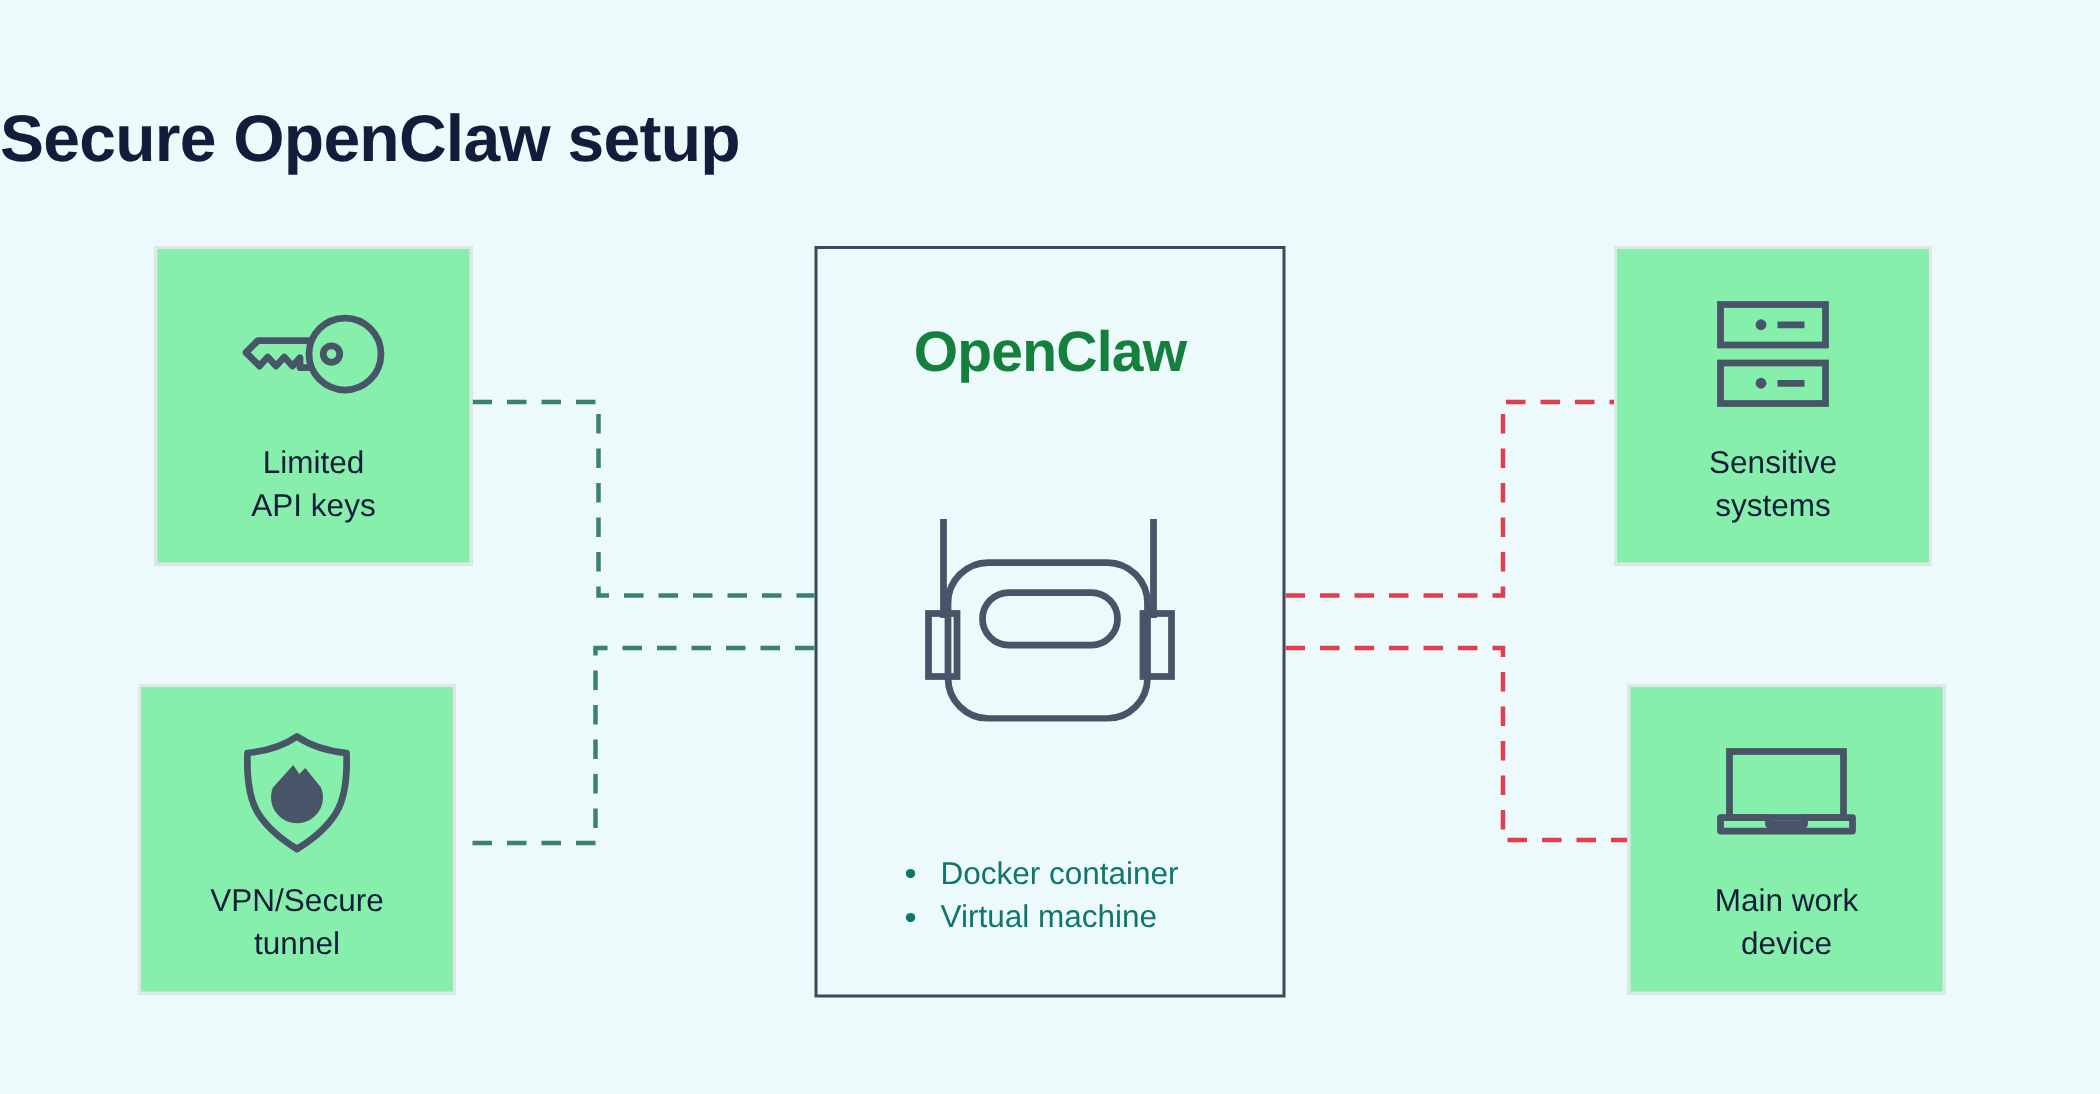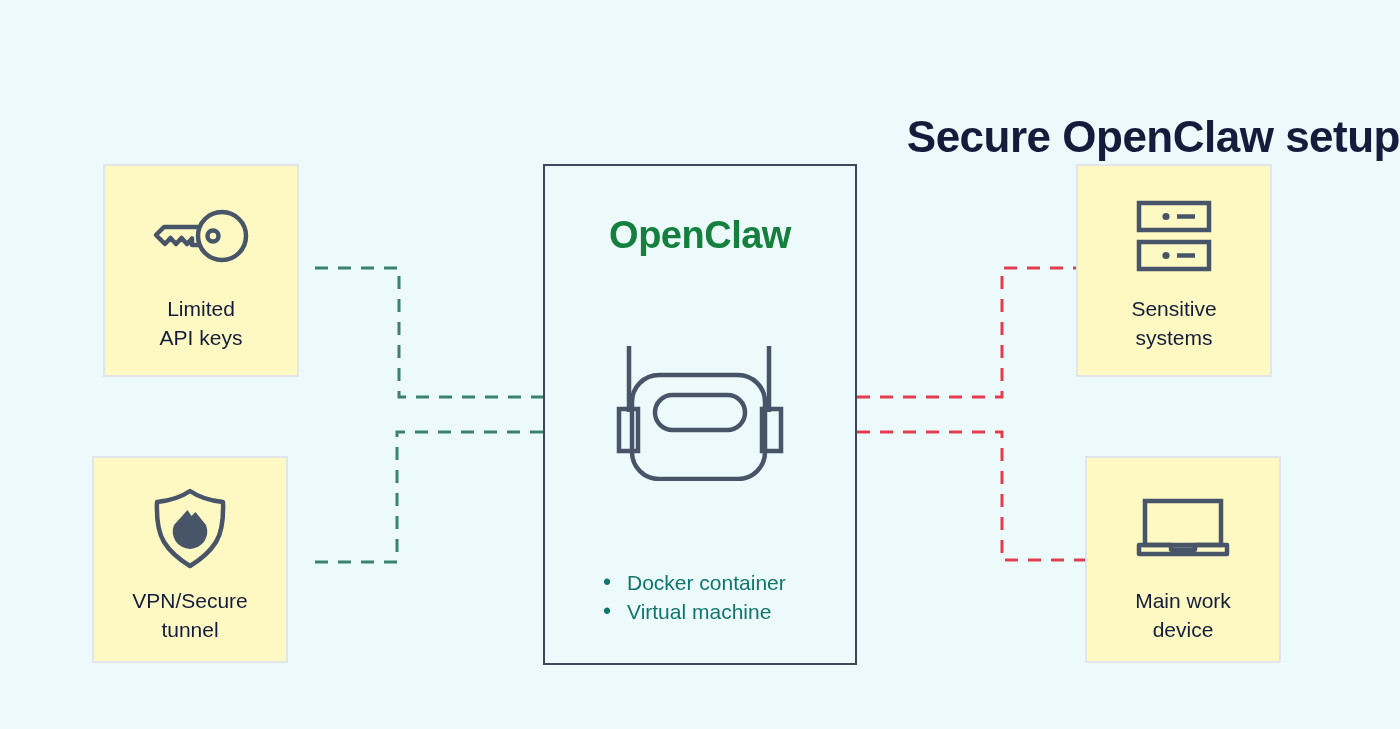--- a/index.html
+++ b/index.html
@@ -12,46 +12,45 @@
     width: 1400px;
     height: 729px;
     background: #ecfafc;
     overflow: hidden;
   }
   .page-title {
     position: absolute;
     top: 68px;
     left: 0;
     width: 100%;
-    text-align: right;
+    text-align: left;
     font-size: 44px;
     font-weight: 700;
     letter-spacing: -0.5px;
     color: #131d3b;
-    margin-top: 44px;
   }
   .connections {
     position: absolute;
     top: 0; left: 0;
     width: 1400px;
     height: 729px;
     pointer-events: none;
   }
   .conn {
     fill: none;
     stroke-width: 3;
     stroke-dasharray: 13 10;
   }
   .conn.safe { stroke: #3a8170; }
   .conn.risk { stroke: #e23c4d; }
 
   .node {
     position: absolute;
-    width: 196px;
-    background: #fef9c3;
+    width: 212px;
+    background: #86efac;
     border: 2px solid #e2e6ea;
     box-sizing: border-box;
   }
   .node.tl { left: 103px; top: 164px; height: 213px; }
   .node.bl { left: 92px; top: 456px; height: 207px; }
   .node.tr { left: 1076px; top: 164px; height: 213px; }
   .node.br { left: 1085px; top: 456px; height: 207px; }
 
   .node .icon-wrap {
     position: absolute;

